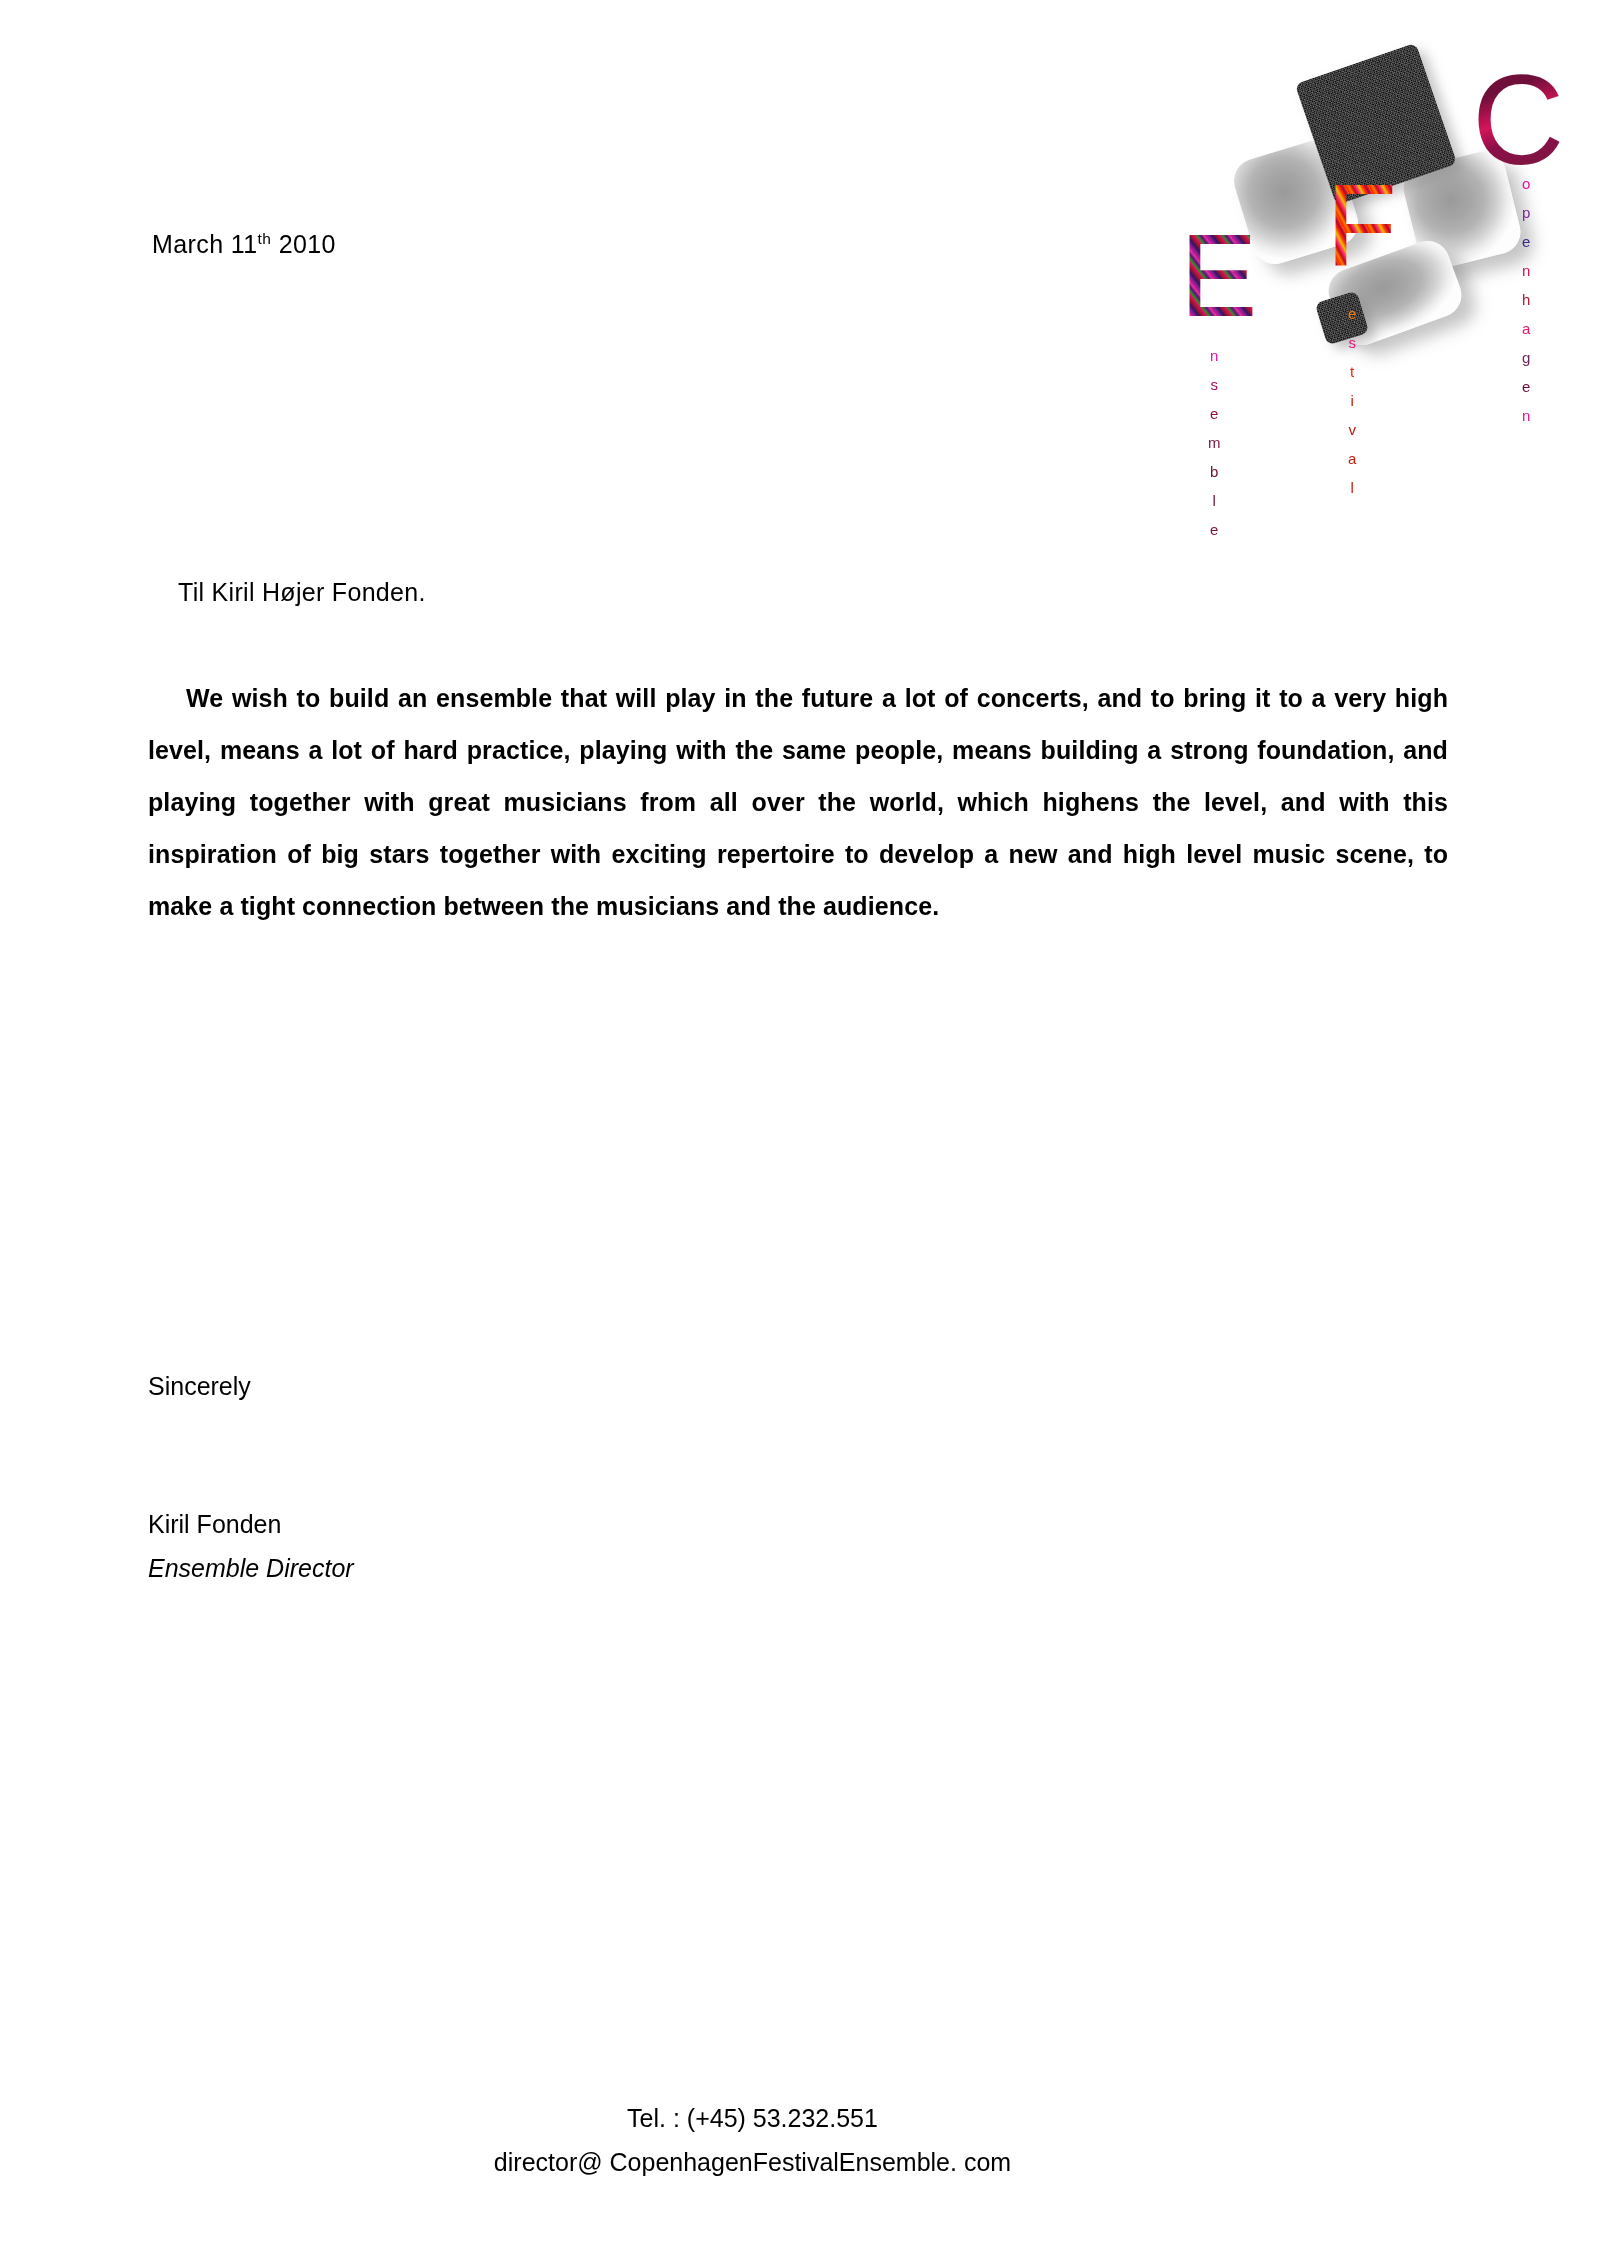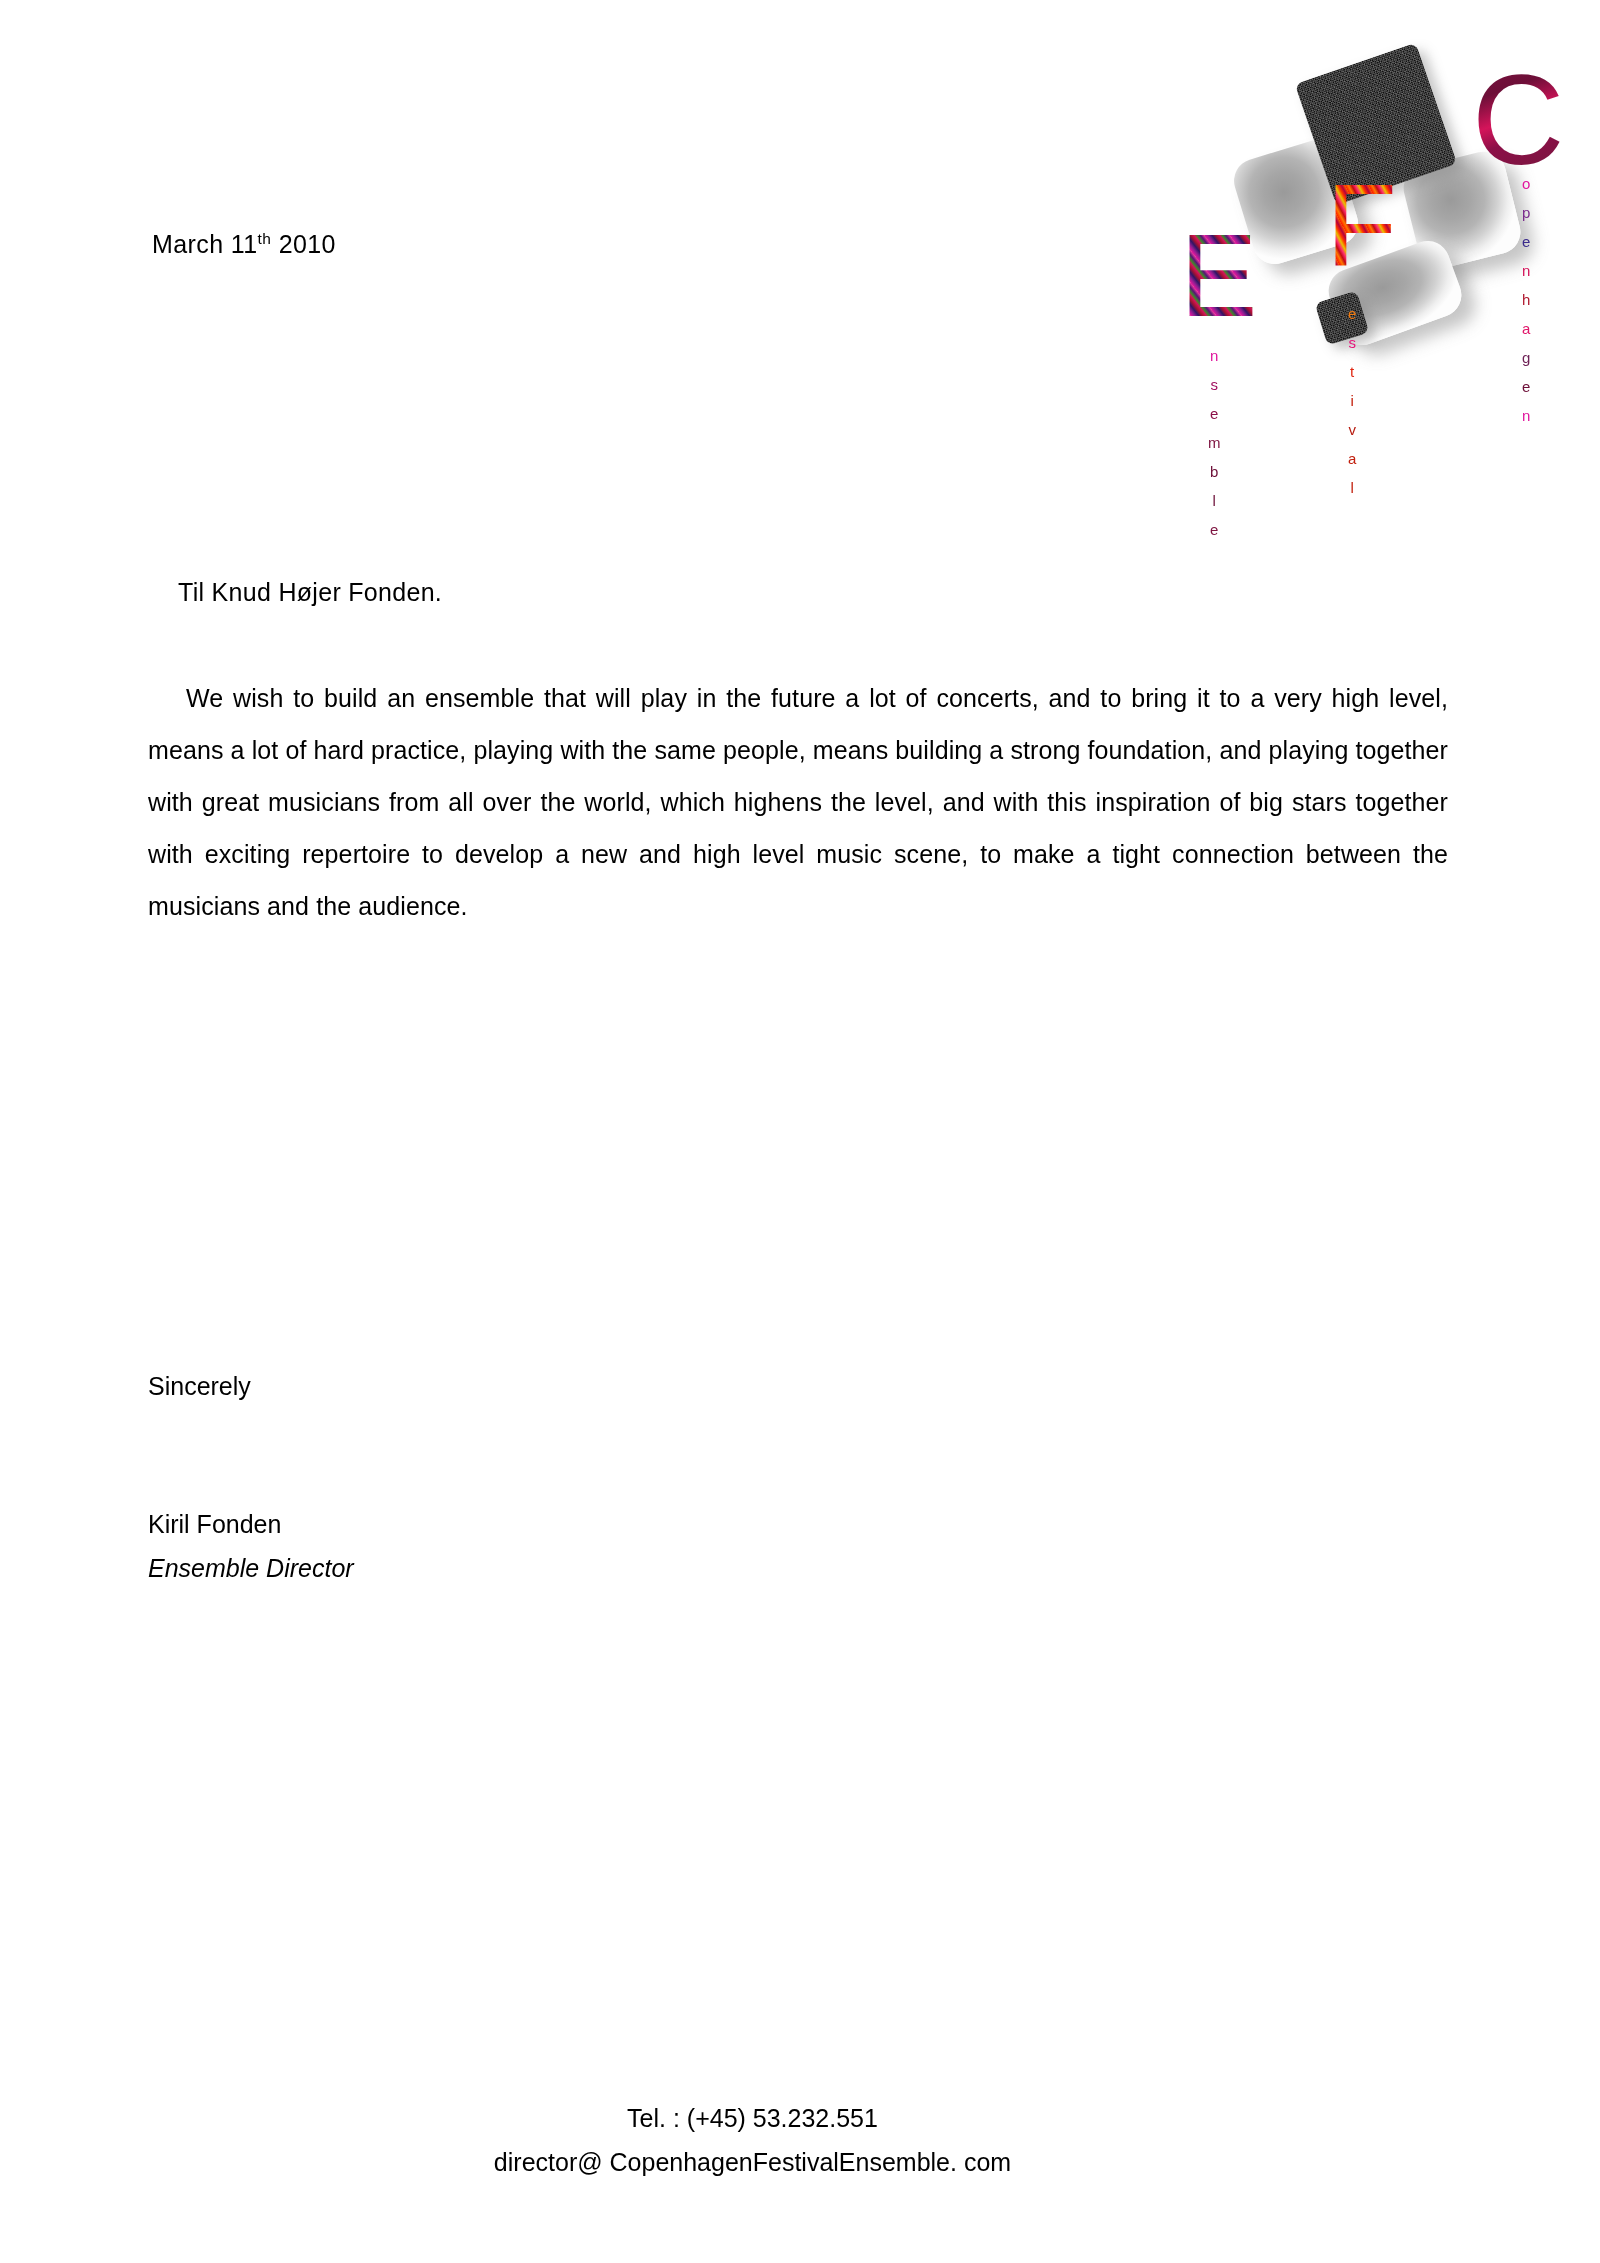--- a/index.html
+++ b/index.html
@@ -126,21 +126,21 @@
     width: 1300px;
   }
   .para {
     font-size: 25px;
     line-height: 52px;
     text-align: justify;
     text-indent: 38px;
     margin: 0 0 48px 0;
     letter-spacing: 0.1px;
   }
-  .para:last-child { margin-bottom: 0; }
+  .para:last-child { margin-bottom: 0; font-weight: bold; }
 
   .closing {
     position: absolute;
     left: 148px;
     top: 1372px;
     font-size: 25px;
     text-align: right;
   }
   .signature {
     position: absolute;
@@ -210,21 +210,21 @@
         <span style="color: rgb(109, 15, 56);">e</span>
         <span style="color: rgb(224, 23, 158);">n</span>
       </div>
   </div>
 
   <div class="date">
     <span>March 11</span><sup>th</sup>
     <span>2010</span>
   </div>
 
-  <div class="salutation">Til Knud Højer Fonden.</div>
+  <div class="salutation">Til Kiril Højer Fonden.</div>
 
   <div class="body-block">
     <p class="para">We wish to build an ensemble that will play in the future a lot of concerts, and to bring it to a very high level, means a lot of hard practice, playing with the same people, means building a strong foundation, and playing together with great musicians from all over the world, which highens the level, and with this inspiration of big stars together with exciting repertoire to develop a new and high level music scene, to make a tight connection between the musicians and the audience.</p>
   </div>
 
   <div class="closing">Sincerely</div>
 
   <div class="signature">
     <div>Kiril Fonden</div>
     <div class="sig-title">Ensemble Director</div>

